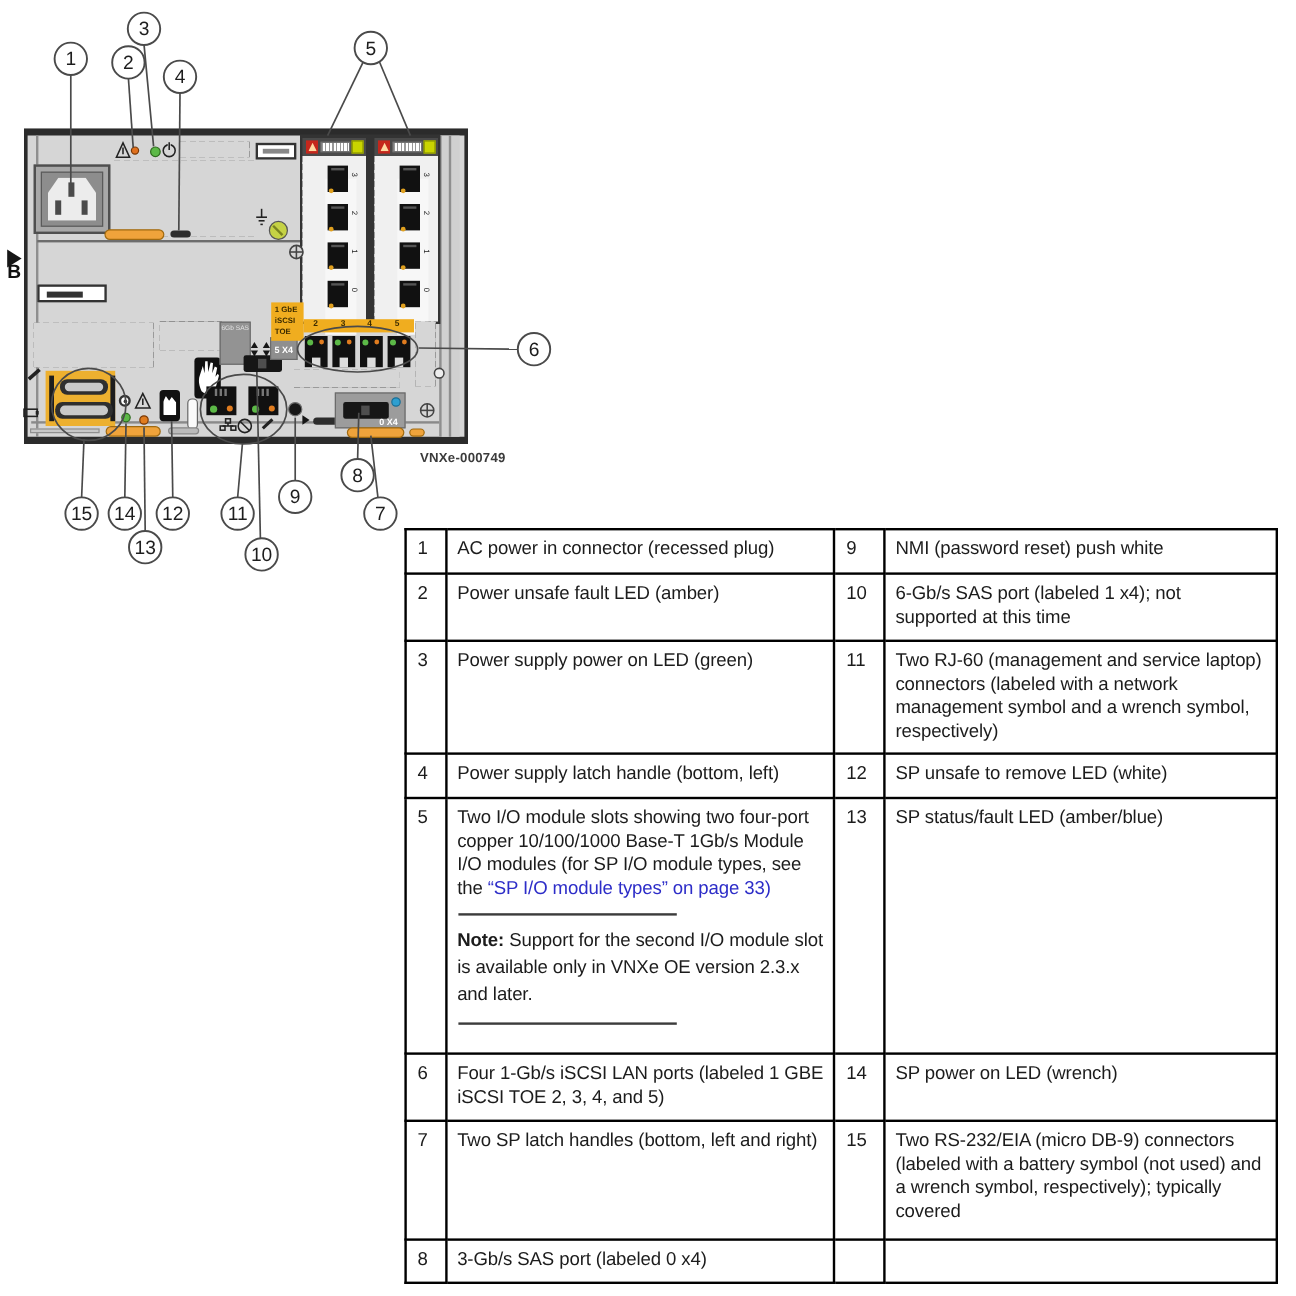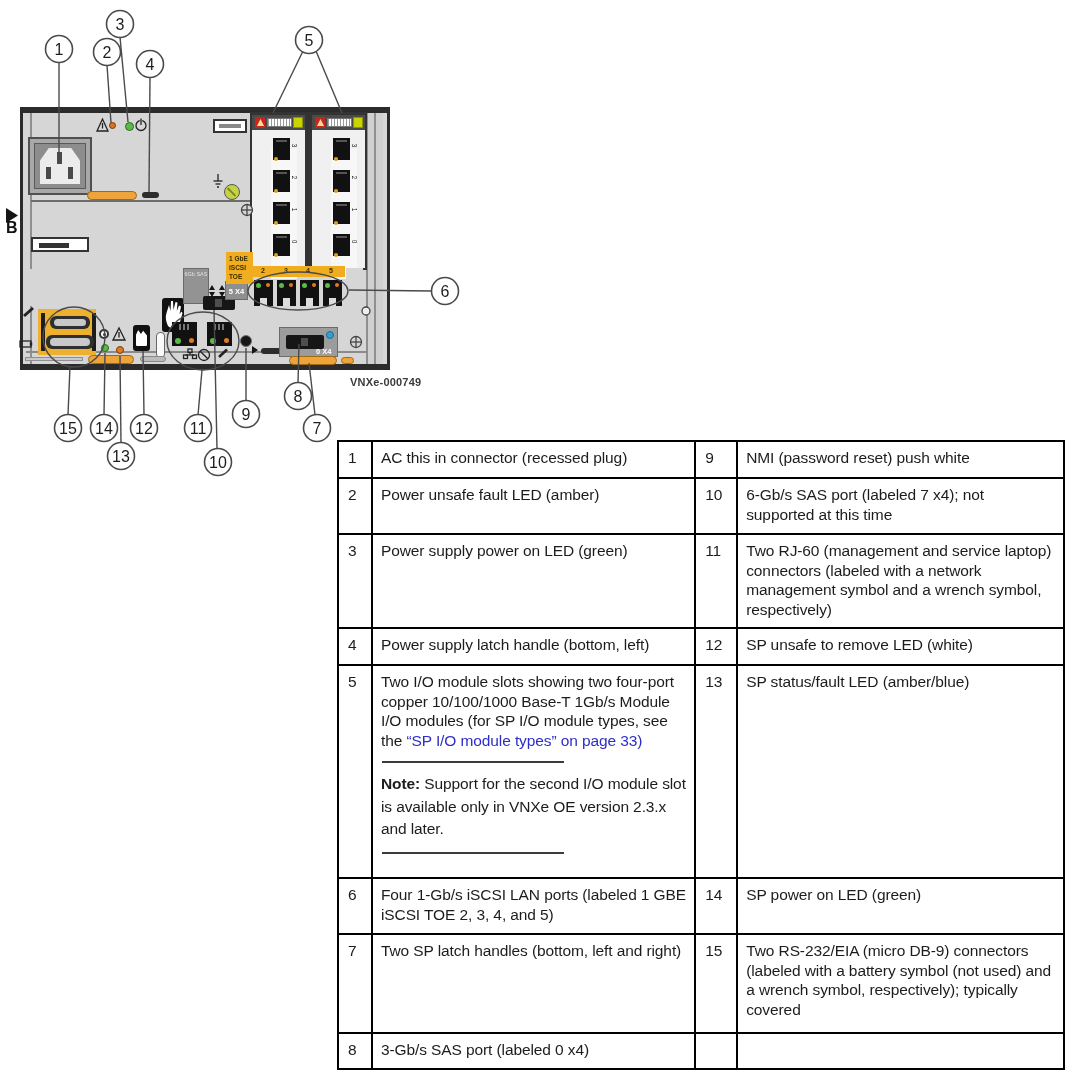--- a/index.html
+++ b/index.html
@@ -406,29 +406,29 @@
   <table class="legend">
     <colgroup>
         <col style="width:34px">
         <col style="width:324px">
         <col style="width:42px">
         <col style="width:328px">
       </colgroup>
     <tbody>
       <tr class="r1">
         <td class="num">1</td>
-        <td>AC this in connector (recessed plug)</td>
+        <td>AC power in connector (recessed plug)</td>
         <td class="num">9</td>
         <td>NMI (password reset) push white</td>
       </tr>
       <tr class="r2">
         <td class="num">2</td>
         <td>Power unsafe fault LED (amber)</td>
         <td class="num">10</td>
-        <td>6-Gb/s SAS port (labeled 7 x4); not supported at this time</td>
+        <td>6-Gb/s SAS port (labeled 1 x4); not supported at this time</td>
       </tr>
       <tr class="r3">
         <td class="num">3</td>
         <td>Power supply power on LED (green)</td>
         <td class="num">11</td>
         <td>Two RJ-60 (management and service laptop) connectors (labeled with a network management symbol and a wrench symbol, respectively)</td>
       </tr>
       <tr class="r4">
         <td class="num">4</td>
         <td>Power supply latch handle (bottom, left)</td>
@@ -446,21 +446,21 @@
           </div>
           <div class="rule"></div>
         </td>
         <td class="num">13</td>
         <td>SP status/fault LED (amber/blue)</td>
       </tr>
       <tr class="r6">
         <td class="num">6</td>
         <td>Four 1-Gb/s iSCSI LAN ports (labeled 1 GBE iSCSI TOE 2, 3, 4, and 5)</td>
         <td class="num">14</td>
-        <td>SP power on LED (green)</td>
+        <td>SP power on LED (wrench)</td>
       </tr>
       <tr class="r7">
         <td class="num">7</td>
         <td>Two SP latch handles (bottom, left and right)</td>
         <td class="num">15</td>
         <td>Two RS-232/EIA (micro DB-9) connectors (labeled with a battery symbol (not used) and a wrench symbol, respectively); typically covered</td>
       </tr>
       <tr class="r8">
         <td class="num">8</td>
         <td>3-Gb/s SAS port (labeled 0 x4)</td>

